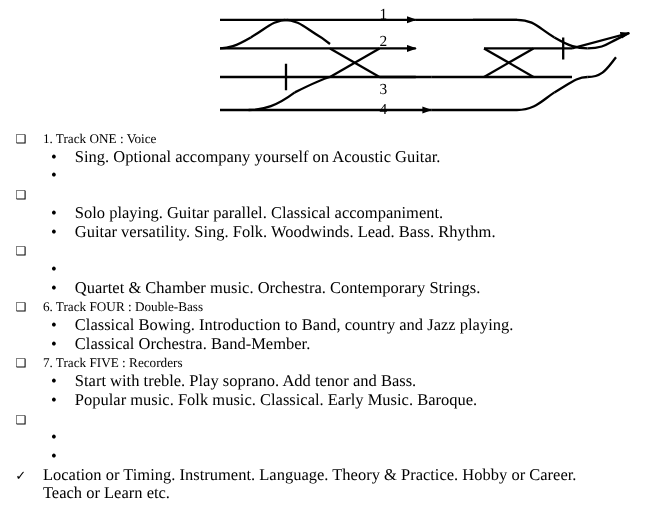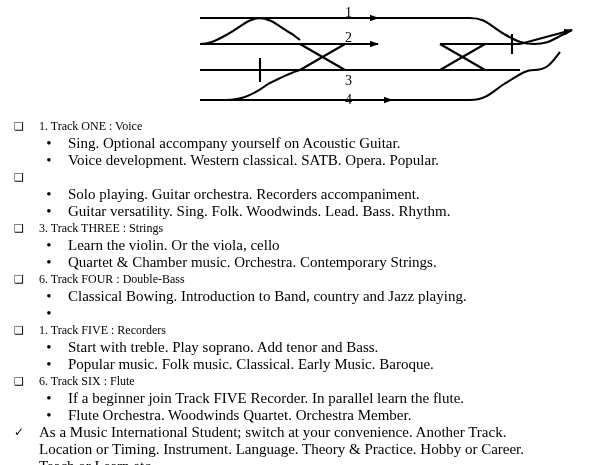--- a/index.html
+++ b/index.html
@@ -168,100 +168,94 @@
       <div class="track-head">
         <span class="bullet-box">❑</span>
         <span class="track-title">1. Track ONE : Voice</span>
       </div>
       <div class="sub-item">
         <span class="sub-bullet">•</span>
         <span class="sub-text">Sing. Optional accompany yourself on Acoustic Guitar.</span>
       </div>
       <div class="sub-item">
         <span class="sub-bullet">•</span>
-        <span class="sub-text">Voice development. Western classical. SATB. Opera.  Popular.</span>
-      </div>
-    </div>
-
-    <div class="track-block">
-      <div class="track-head">
-        <span class="bullet-box">❑</span>
-      </div>
-      <div class="sub-item">
-        <span class="sub-bullet">•</span>
-        <span class="sub-text">Solo playing. Guitar orchestra. Recorders accompaniment.</span>
+      </div>
+    </div>
+
+    <div class="track-block">
+      <div class="track-head">
+        <span class="bullet-box">❑</span>
+      </div>
+      <div class="sub-item">
+        <span class="sub-bullet">•</span>
+        <span class="sub-text">Solo playing. Guitar parallel. Classical accompaniment.</span>
       </div>
       <div class="sub-item">
         <span class="sub-bullet">•</span>
         <span class="sub-text">Guitar versatility. Sing. Folk. Woodwinds. Lead. Bass. Rhythm.</span>
       </div>
     </div>
 
     <div class="track-block">
       <div class="track-head">
         <span class="bullet-box">❑</span>
-        <span class="track-title">3. Track THREE : Strings</span>
-      </div>
-      <div class="sub-item">
-        <span class="sub-bullet">•</span>
-        <span class="sub-text">Learn the violin. Or the viola, cello</span>
+      </div>
+      <div class="sub-item">
+        <span class="sub-bullet">•</span>
       </div>
       <div class="sub-item">
         <span class="sub-bullet">•</span>
         <span class="sub-text">Quartet &amp; Chamber music.  Orchestra. Contemporary Strings.</span>
       </div>
     </div>
 
     <div class="track-block">
       <div class="track-head">
         <span class="bullet-box">❑</span>
         <span class="track-title">6. Track FOUR : Double-Bass</span>
       </div>
       <div class="sub-item">
         <span class="sub-bullet">•</span>
         <span class="sub-text">Classical Bowing.  Introduction to Band, country and Jazz playing.</span>
       </div>
       <div class="sub-item">
         <span class="sub-bullet">•</span>
-      </div>
-    </div>
-
-    <div class="track-block">
-      <div class="track-head">
-        <span class="bullet-box">❑</span>
-        <span class="track-title">1. Track FIVE : Recorders</span>
+        <span class="sub-text">Classical Orchestra. Band-Member.</span>
+      </div>
+    </div>
+
+    <div class="track-block">
+      <div class="track-head">
+        <span class="bullet-box">❑</span>
+        <span class="track-title">7. Track FIVE : Recorders</span>
       </div>
       <div class="sub-item">
         <span class="sub-bullet">•</span>
         <span class="sub-text">Start with treble. Play soprano. Add tenor and Bass.</span>
       </div>
       <div class="sub-item">
         <span class="sub-bullet">•</span>
         <span class="sub-text">Popular music. Folk music. Classical. Early Music. Baroque.</span>
       </div>
     </div>
 
     <div class="track-block">
       <div class="track-head">
         <span class="bullet-box">❑</span>
-        <span class="track-title">6. Track SIX : Flute</span>
-      </div>
-      <div class="sub-item">
-        <span class="sub-bullet">•</span>
-        <span class="sub-text">If a beginner join Track FIVE Recorder. In parallel learn the flute.</span>
-      </div>
-      <div class="sub-item">
-        <span class="sub-bullet">•</span>
-        <span class="sub-text">Flute Orchestra.  Woodwinds Quartet. Orchestra Member.</span>
+      </div>
+      <div class="sub-item">
+        <span class="sub-bullet">•</span>
+      </div>
+      <div class="sub-item">
+        <span class="sub-bullet">•</span>
       </div>
     </div>
 
     <div class="footer-block">
       <span class="check-mark">✓</span>
       <span class="footer-text">
-        <div>As a Music International Student; switch at your convenience. Another Track.</div>
         <div>Location or Timing. Instrument. Language. Theory &amp; Practice. Hobby or Career.</div>
         <div>Teach or Learn etc.</div>
       </span>
     </div>
 
   </div>
 </div>
 
 </body></html>

